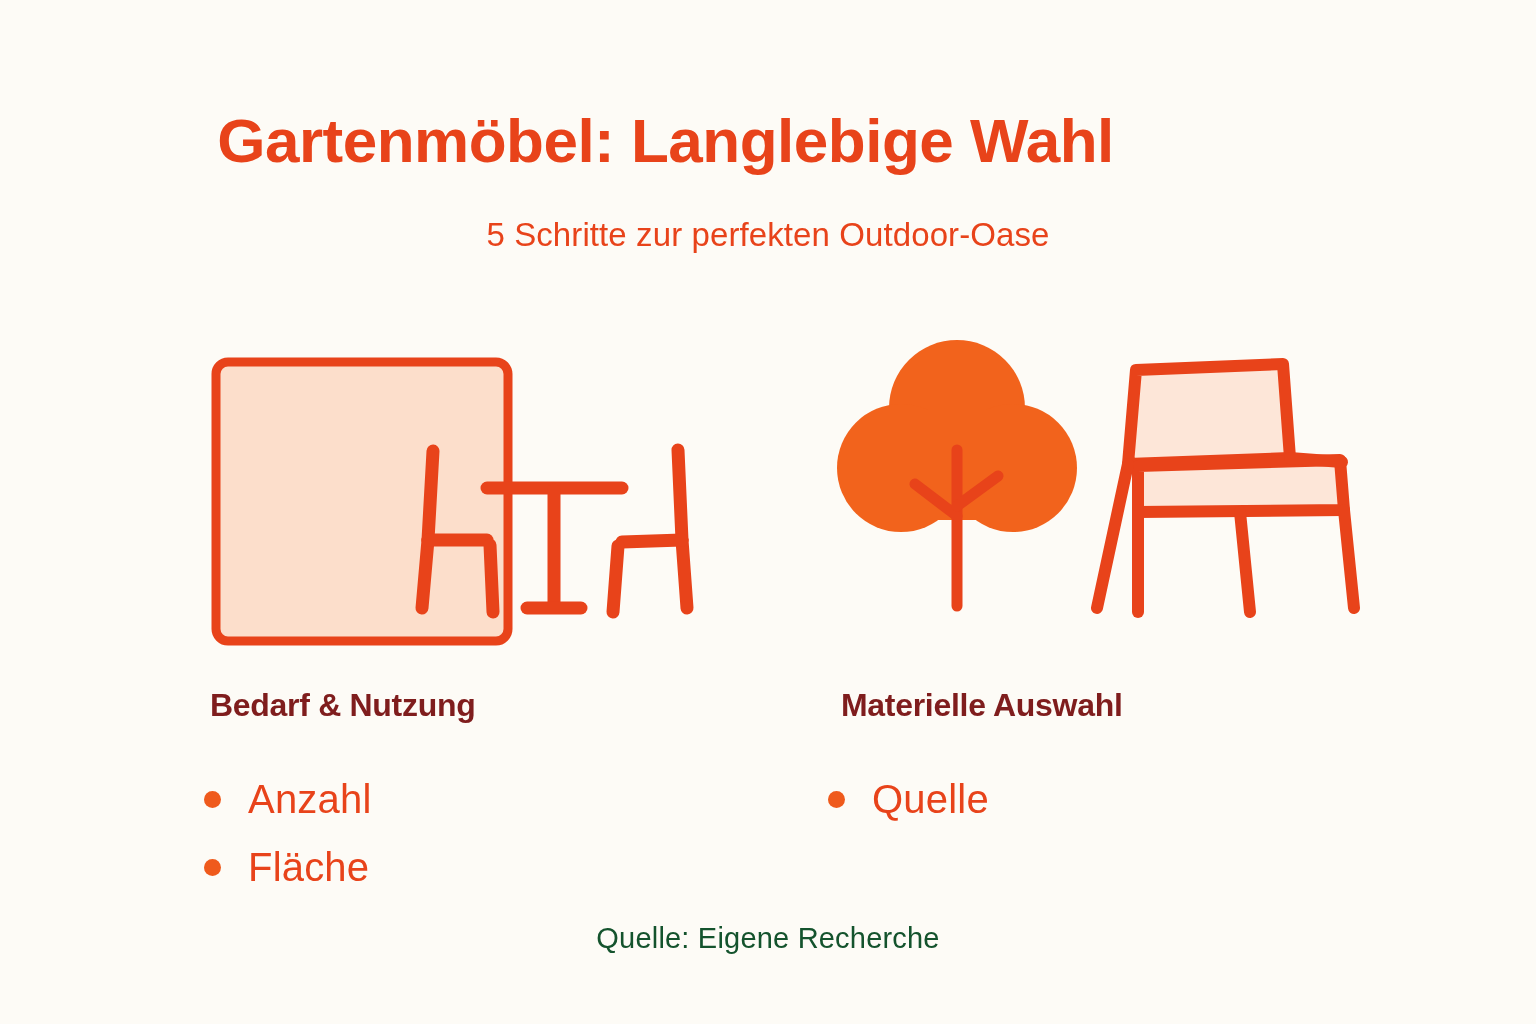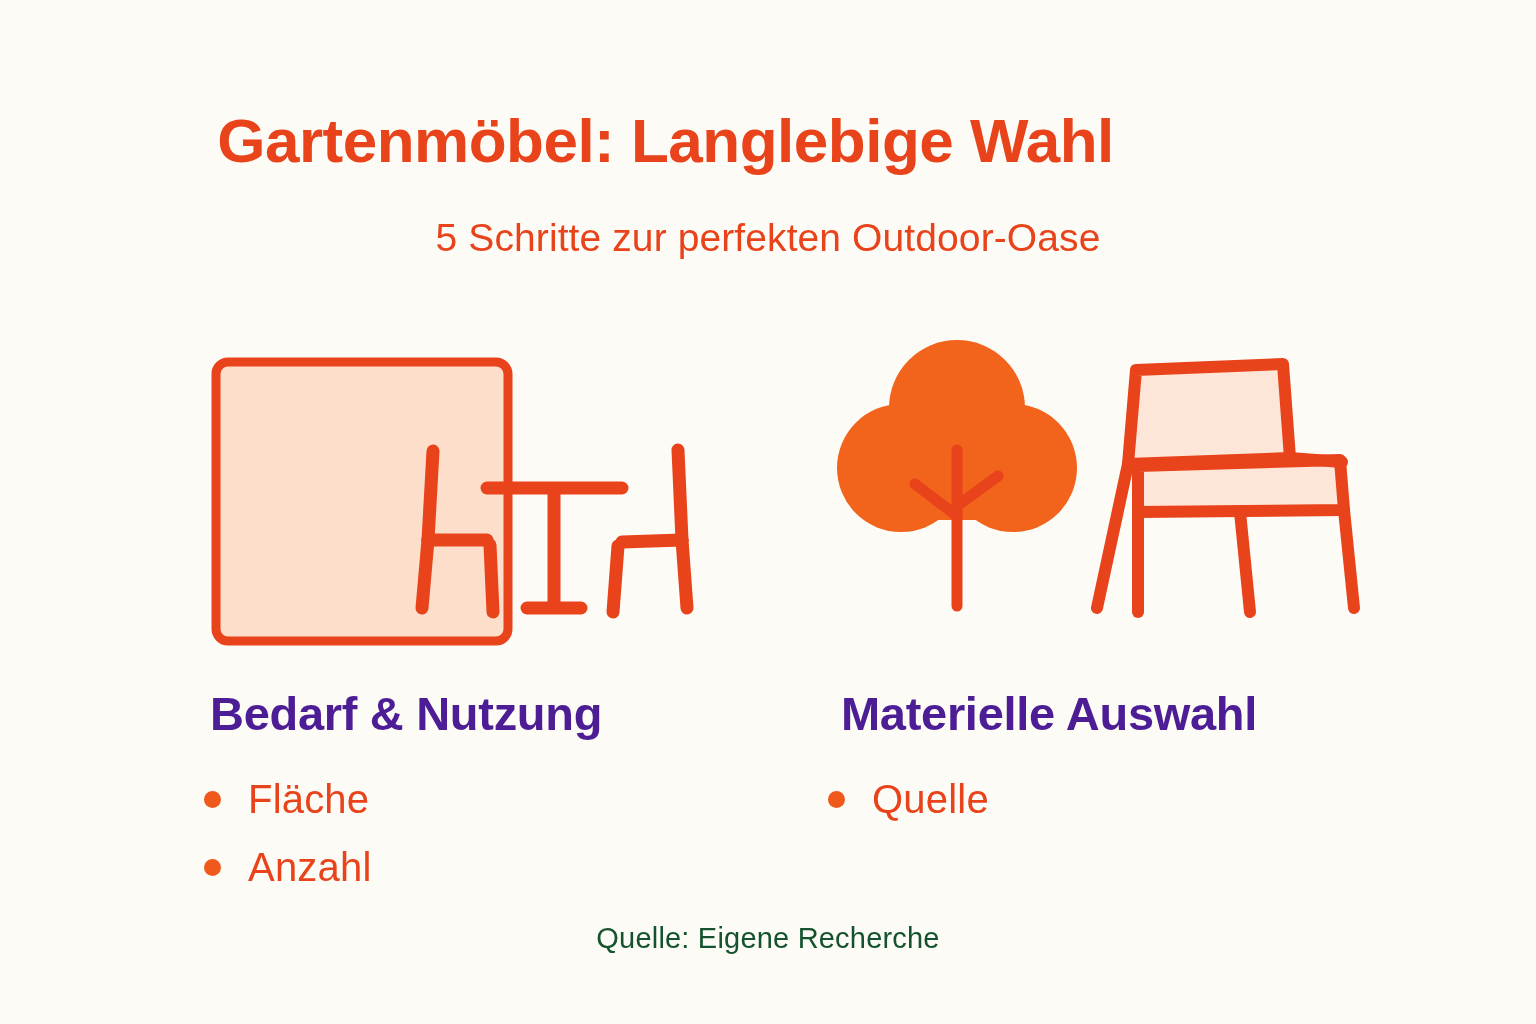--- a/index.html
+++ b/index.html
@@ -33,21 +33,21 @@
     color: #E8431A;
     line-height: 1.08;
     white-space: nowrap;
   }
   #subtitle {
     position: absolute;
     left: 0;
     top: 216px;
     width: 1536px;
     text-align: center;
-    font-size: 39px;
+    font-size: 33px;
     font-weight: normal;
     letter-spacing: 0.1px;
     color: #E8431A;
     line-height: 1.15;
     white-space: nowrap;
   }
 
   
   .column {
     position: absolute;
@@ -65,24 +65,24 @@
   .icon-svg {
     position: absolute;
     top: 0;
     left: 0;
     display: block;
   }
 
   .section-heading {
     position: absolute;
     top: 348px;
-    font-size: 47px;
+    font-size: 32px;
     font-weight: bold;
     letter-spacing: -0.3px;
-    color: #4c1d95;
+    color: #7f1d1d;
     line-height: 1.1;
     white-space: nowrap;
   }
   #column-left  .section-heading { left: 20px; }
   #column-right .section-heading { left: 21px; }
 
   .bullet-list {
     position: absolute;
     top: 425px;
     margin: 0;
@@ -165,25 +165,25 @@
           <path d="M428 206 L423 272"></path>
         </g>
       </svg>
     </div>
 
     <div class="section-heading">Bedarf &amp; Nutzung</div>
 
     <ul class="bullet-list">
       <li class="bullet-item">
         <span class="bullet-dot"></span>
-        <span class="bullet-label">Fläche</span>
+        <span class="bullet-label">Anzahl</span>
       </li>
       <li class="bullet-item">
         <span class="bullet-dot"></span>
-        <span class="bullet-label">Anzahl</span>
+        <span class="bullet-label">Fläche</span>
       </li>
     </ul>
   </div>
 
   <div class="column" id="column-right">
 
     <div class="icon-area">
       <svg class="icon-svg" width="560" height="310" viewBox="0 0 560 310">
 
         <g fill="#F2631C">

